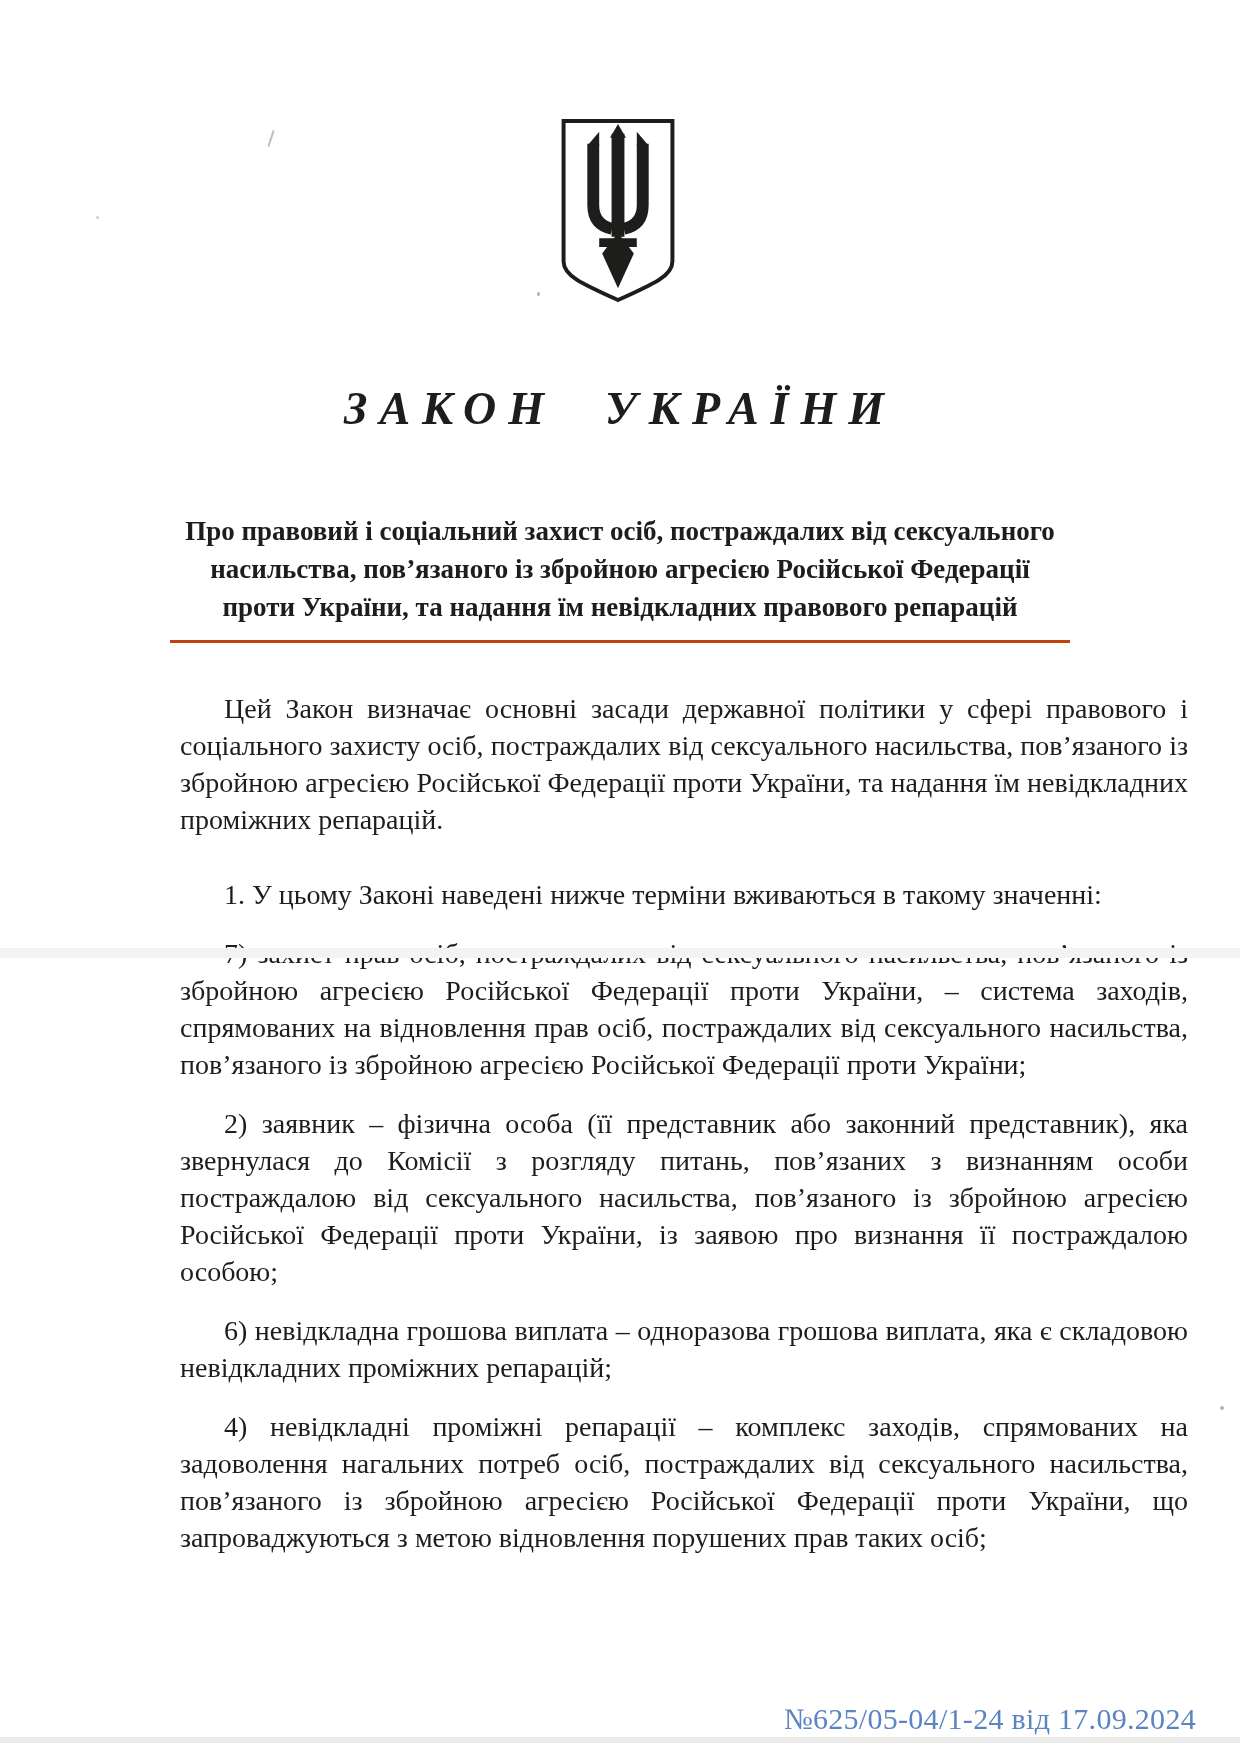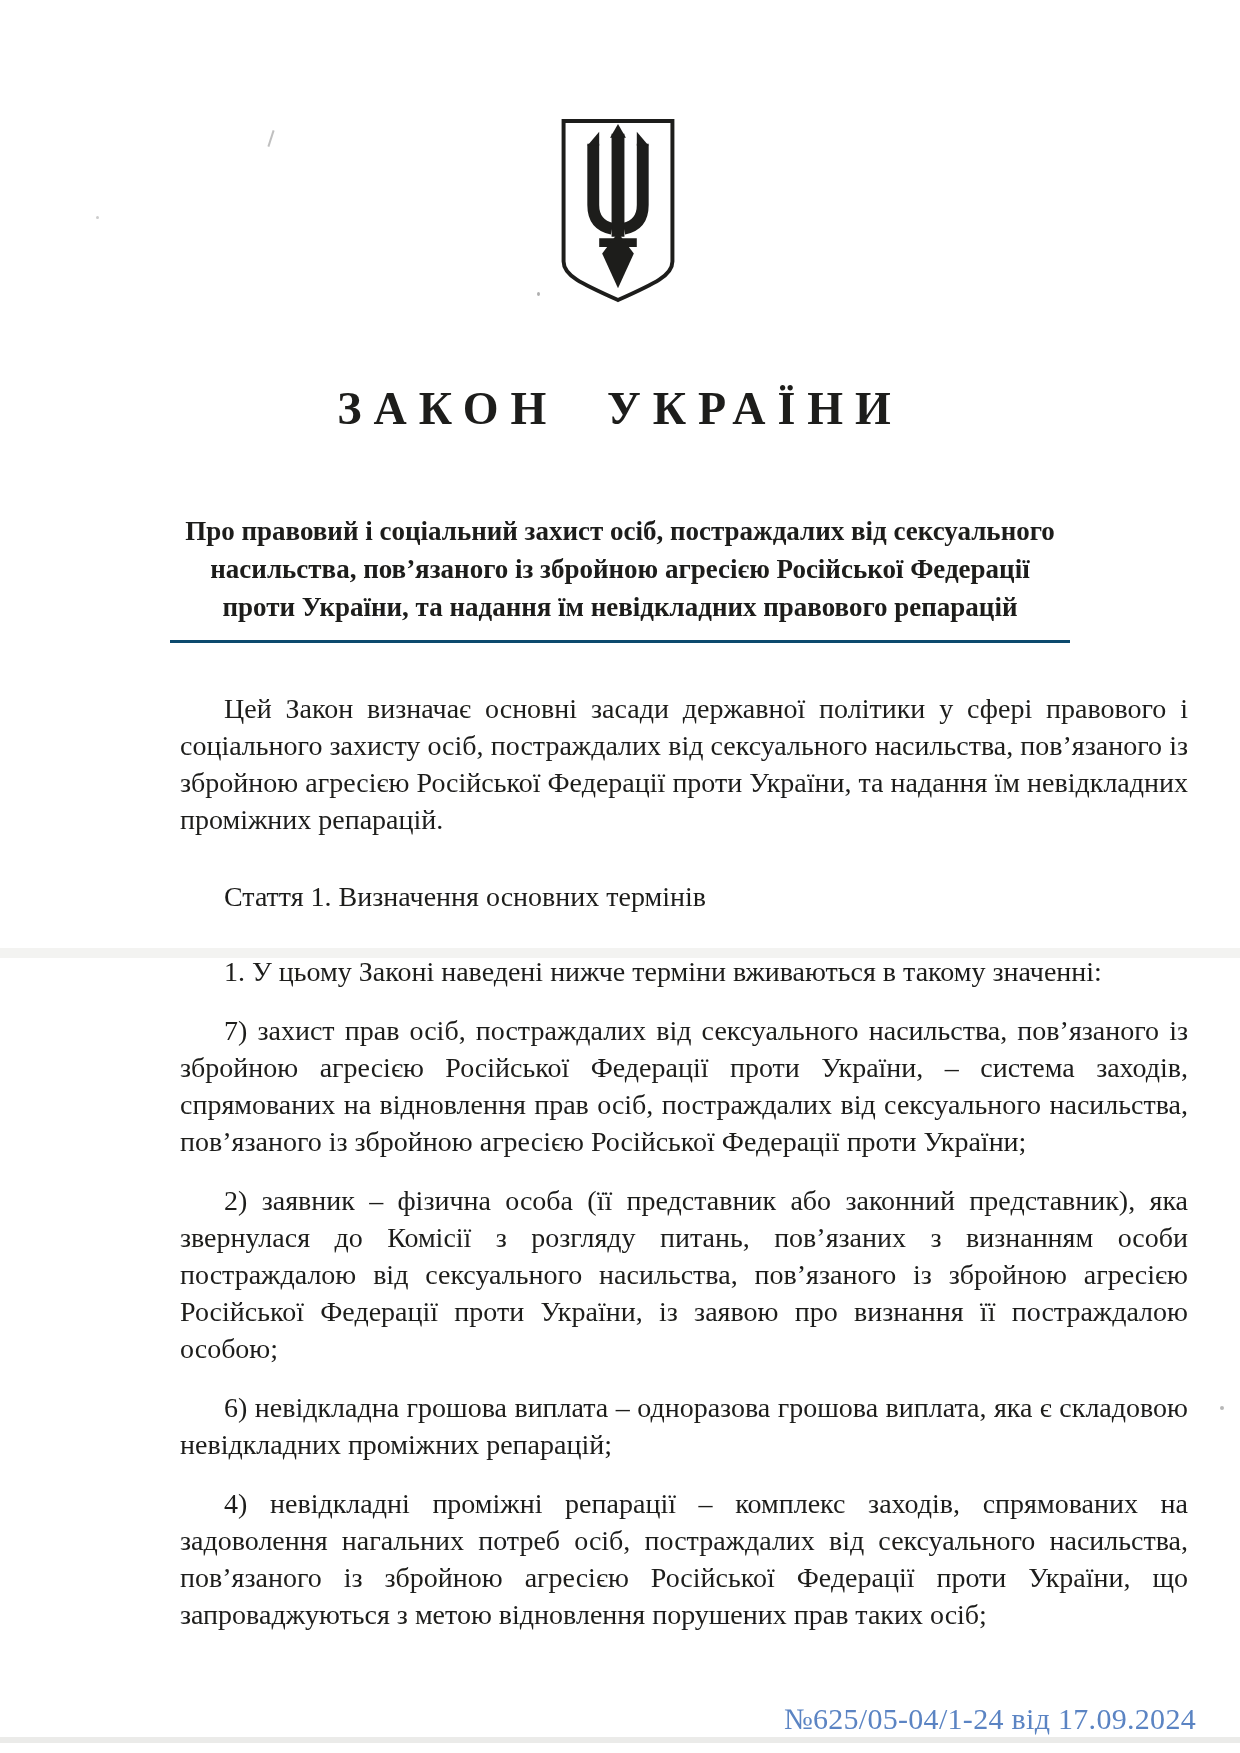--- a/index.html
+++ b/index.html
@@ -6,28 +6,28 @@
   body{
     width:1240px;height:1753px;position:relative;background:#ffffff;
     font-family:"Liberation Serif", serif;color:#1d1d1b;overflow:hidden;
   }
   .page{position:absolute;inset:0;}
   
   .emblem{position:absolute;left:552px;top:116px;width:132px;height:188px;}
   
   .law-title{
     position:absolute;top:382px;left:0;width:1240px;text-align:center;
-    font-size:46px;font-weight:bold;
+    font-size:46px;font-style:italic;font-weight:bold;
     letter-spacing:0.26em;word-spacing:0.55em;white-space:nowrap;
   }
   
   .subtitle{
     position:absolute;top:512px;left:170px;width:900px;text-align:center;
     font-weight:bold;font-size:27px;line-height:38px;
-    padding-bottom:14px;border-bottom:3px solid #0c4a6e;
+    padding-bottom:14px;border-bottom:3px solid #c2410c;
   }
   .subtitle div{white-space:nowrap;}
   
   .body-text{
     position:absolute;top:690px;left:160px;width:1008px;
     font-size:28px;line-height:37px;text-align:justify;margin-left:20px;
   }
   .body-text p{margin:0;text-indent:44px;}
   .mt-article{margin-top:40px !important;}
   .mt-lead{margin-top:38px !important;}
@@ -74,21 +74,20 @@
   <div class="law-title">ЗАКОН УКРАЇНИ</div>
 
   <div class="subtitle">
     <div>Про правовий і соціальний захист осіб, постраждалих від сексуального</div>
     <div>насильства, пов’язаного із збройною агресією Російської Федерації</div>
     <div>проти України, та надання їм невідкладних правового репарацій</div>
   </div>
 
   <div class="body-text">
     <p>Цей Закон визначає основні засади державної політики у сфері правового і соціального захисту осіб, постраждалих від сексуального насильства, пов’язаного із збройною агресією Російської Федерації проти України, та надання їм невідкладних проміжних репарацій.</p>
-    <p class="mt-article">Стаття 1. Визначення основних термінів</p>
     <p class="mt-lead">1. У цьому Законі наведені нижче терміни вживаються в такому значенні:</p>
     <p class="mt-item">7) захист прав осіб, постраждалих від сексуального насильства, пов’язаного із збройною агресією Російської Федерації проти України, – система заходів, спрямованих на відновлення прав осіб, постраждалих від сексуального насильства, пов’язаного із збройною агресією Російської Федерації проти України;</p>
     <p class="mt-item">2) заявник – фізична особа (її представник або законний представник), яка звернулася до Комісії з розгляду питань, пов’язаних з визнанням особи постраждалою від сексуального насильства, пов’язаного із збройною агресією Російської Федерації проти України, із заявою про визнання її постраждалою особою;</p>
     <p class="mt-item">6) невідкладна грошова виплата – одноразова грошова виплата, яка є складовою невідкладних проміжних репарацій;</p>
     <p class="mt-item">4) невідкладні проміжні репарації – комплекс заходів, спрямованих на задоволення нагальних потреб осіб, постраждалих від сексуального насильства, пов’язаного із збройною агресією Російської Федерації проти України, що запроваджуються з метою відновлення порушених прав таких осіб;</p>
   </div>
 
   <div class="reference">№625/05-04/1-24 від 17.09.2024</div>
 
   <div class="band-mid"></div>

